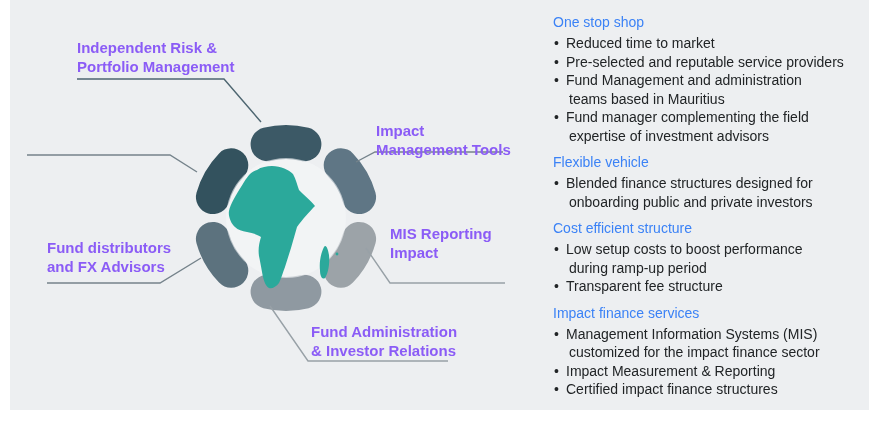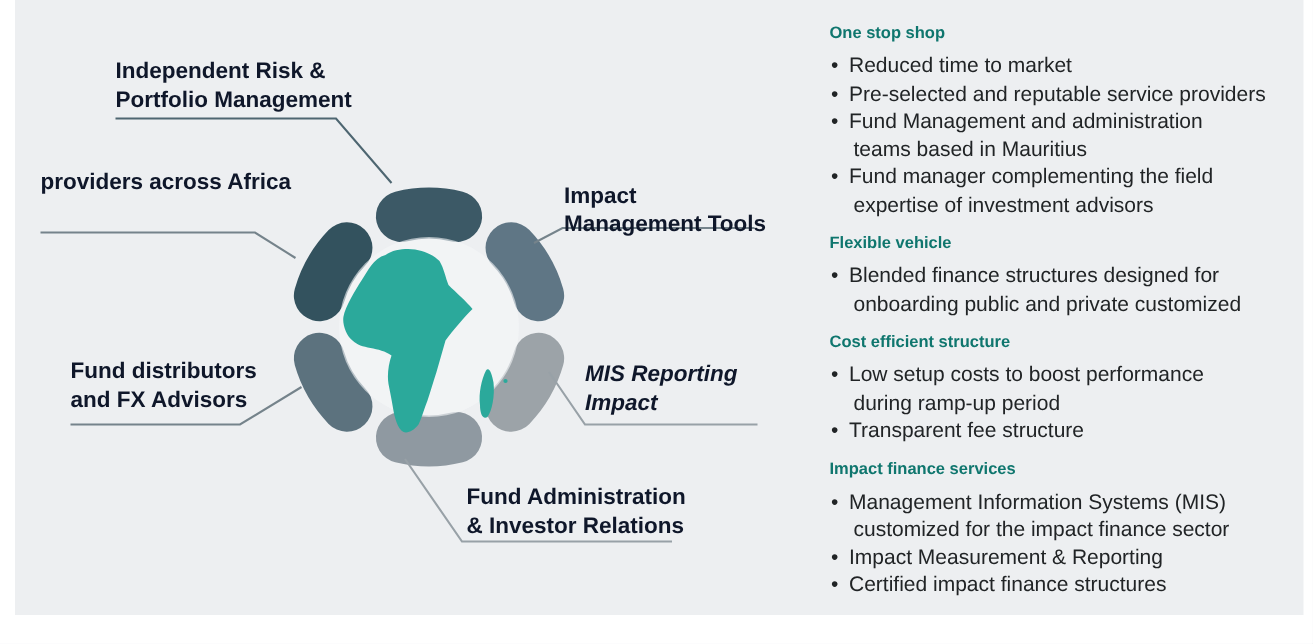--- a/index.html
+++ b/index.html
@@ -2,25 +2,25 @@
 <html><head>
 <meta charset="utf-8">
 <style>
   html,body{margin:0;padding:0;background:#ffffff;}
   body{font-family:"Liberation Sans", sans-serif; -webkit-font-smoothing:antialiased;}
   .canvas{position:relative;width:875px;height:429px;background:#ffffff;overflow:hidden;}
   .bg-panel{position:absolute;left:10px;top:0;width:859px;height:410px;background:#edeff1;}
   .diagram-svg{position:absolute;left:0;top:0;width:875px;height:429px;}
   .seg{fill:none;stroke-width:34;stroke-linecap:round;}
   .connector{fill:none;stroke-width:1.4;}
-  .dlabel{position:absolute;font-weight:bold;font-size:15px;line-height:19px;color:#0f172a;white-space:nowrap;}
+  .dlabel{position:absolute;font-weight:bold;font-size:15px;line-height:19px;color:#8b5cf6;white-space:nowrap;}
   .dlabel span{display:block;}
   .panel{position:absolute;left:553px;top:13px;width:322px;color:#212426;}
   .section + .section{margin-top:8px;}
-  .section h3{margin:0 0 2px 0;font-size:11px;line-height:19px;color:#0f766e;font-weight:bold;}
+  .section h3{margin:0 0 2px 0;font-size:14px;line-height:19px;color:#3b82f6;font-weight:normal;}
   .section ul{margin:0;padding:0;list-style:none;font-size:14px;line-height:18.5px;}
   .section li{position:relative;padding-left:13px;}
   .section li::before{content:"\2022";position:absolute;left:1px;top:0;color:#212426;}
   .bl{display:block;}
   .bl.cont{margin-left:3px;}
 </style>
 </head>
 <body>
 
 <div class="canvas">
@@ -53,31 +53,30 @@
     <polyline class="connector" points="503,152 375,152 356,162" stroke="#75838B"></polyline>
     <polyline class="connector" points="505,283 390,283 366,248" stroke="#98A1A7"></polyline>
     <polyline class="connector" points="448,361 308,361 270,306" stroke="#98A1A7"></polyline>
   </svg>
 
   <div class="dlabel" style="left:77px;top:38px;">
     <span>Independent Risk &amp;</span>
     <span>Portfolio Management</span>
   </div>
   <div class="dlabel" style="left:27px;top:112px;">
-    <span>providers across Africa</span>
   </div>
   <div class="dlabel" style="left:47px;top:238px;">
     <span>Fund distributors</span>
     <span>and FX Advisors</span>
   </div>
   <div class="dlabel" style="left:376px;top:110px;margin-top:11px;">
     <span>Impact</span>
     <span>Management Tools</span>
   </div>
-  <div class="dlabel" style="left:390px;top:240px;font-style:italic;">
+  <div class="dlabel" style="left:390px;top:224px;">
     <span>MIS Reporting</span>
     <span>Impact</span>
   </div>
   <div class="dlabel" style="left:311px;top:322px;">
     <span>Fund Administration</span>
     <span>&amp; Investor Relations</span>
   </div>
 
   <div class="panel" id="panel">
       <div class="section">
@@ -97,21 +96,21 @@
             <span class="bl">Fund manager complementing the field</span>
             <span class="bl cont">expertise of investment advisors</span>
           </li>
         </ul>
       </div>
       <div class="section">
         <h3>Flexible vehicle</h3>
         <ul>
           <li>
             <span class="bl">Blended finance structures designed for</span>
-            <span class="bl cont">onboarding public and private customized</span>
+            <span class="bl cont">onboarding public and private investors</span>
           </li>
         </ul>
       </div>
       <div class="section">
         <h3>Cost efficient structure</h3>
         <ul>
           <li>
             <span class="bl">Low setup costs to boost performance</span>
             <span class="bl cont">during ramp-up period</span>
           </li>

